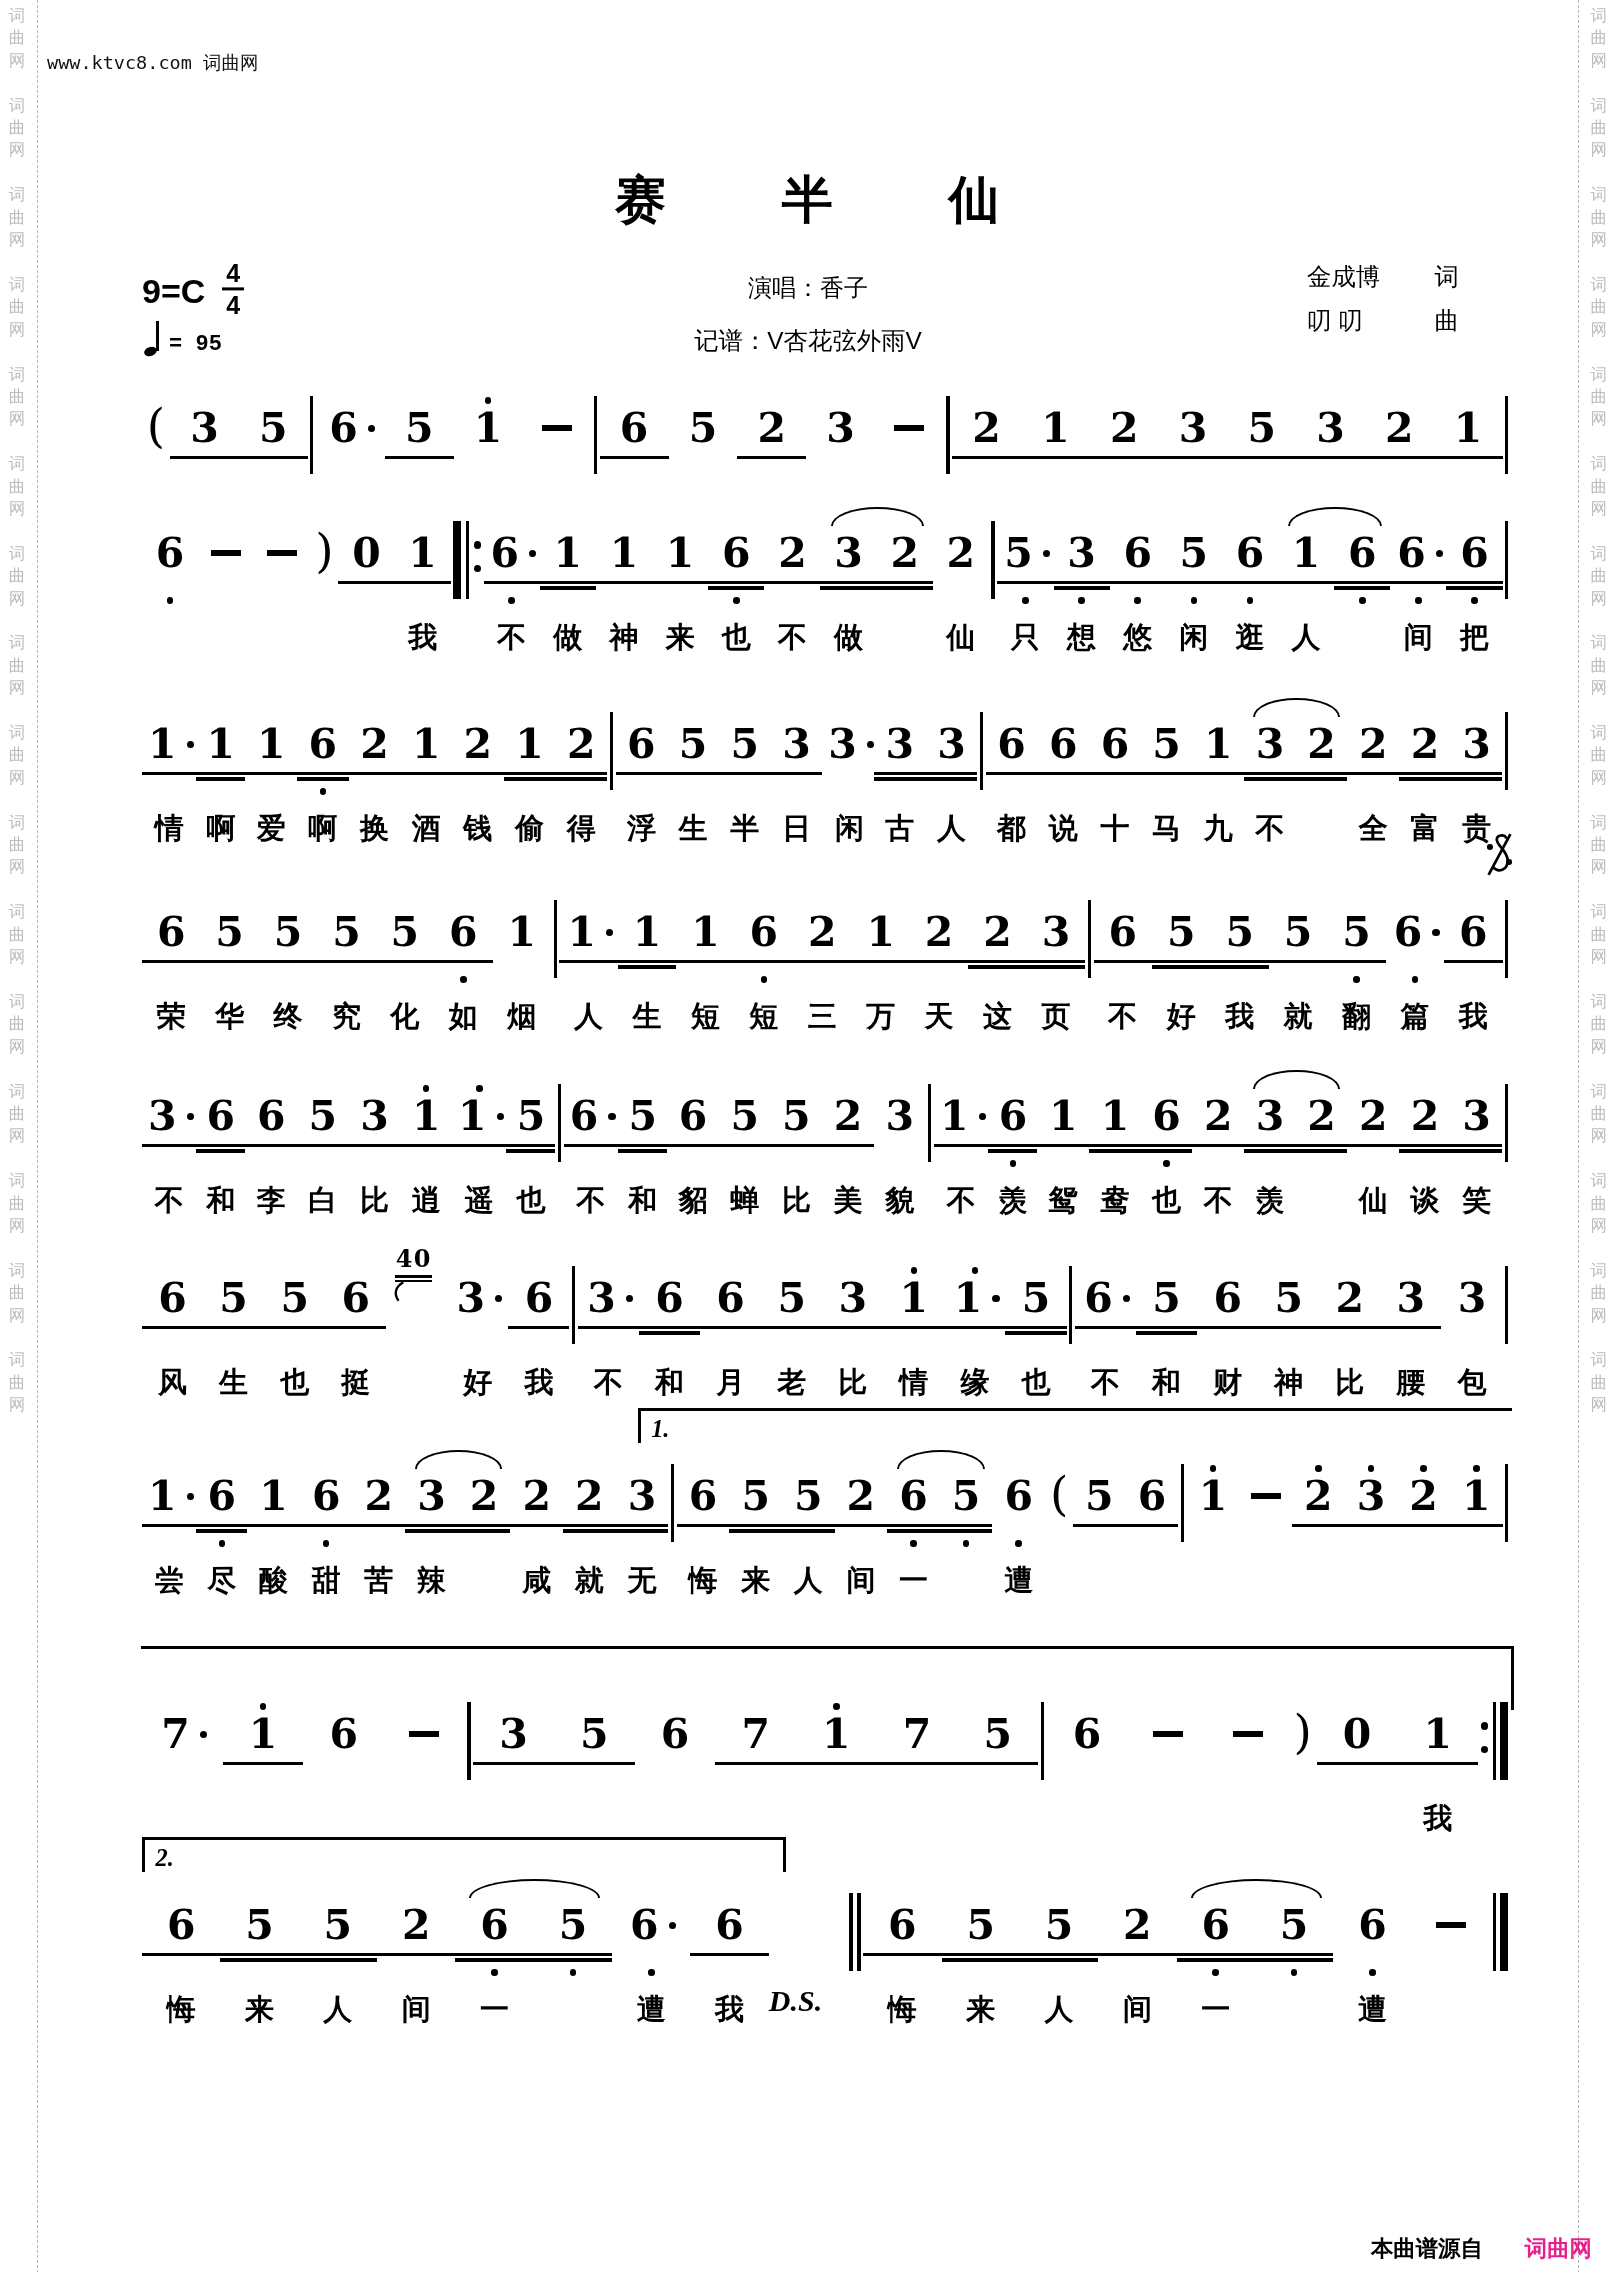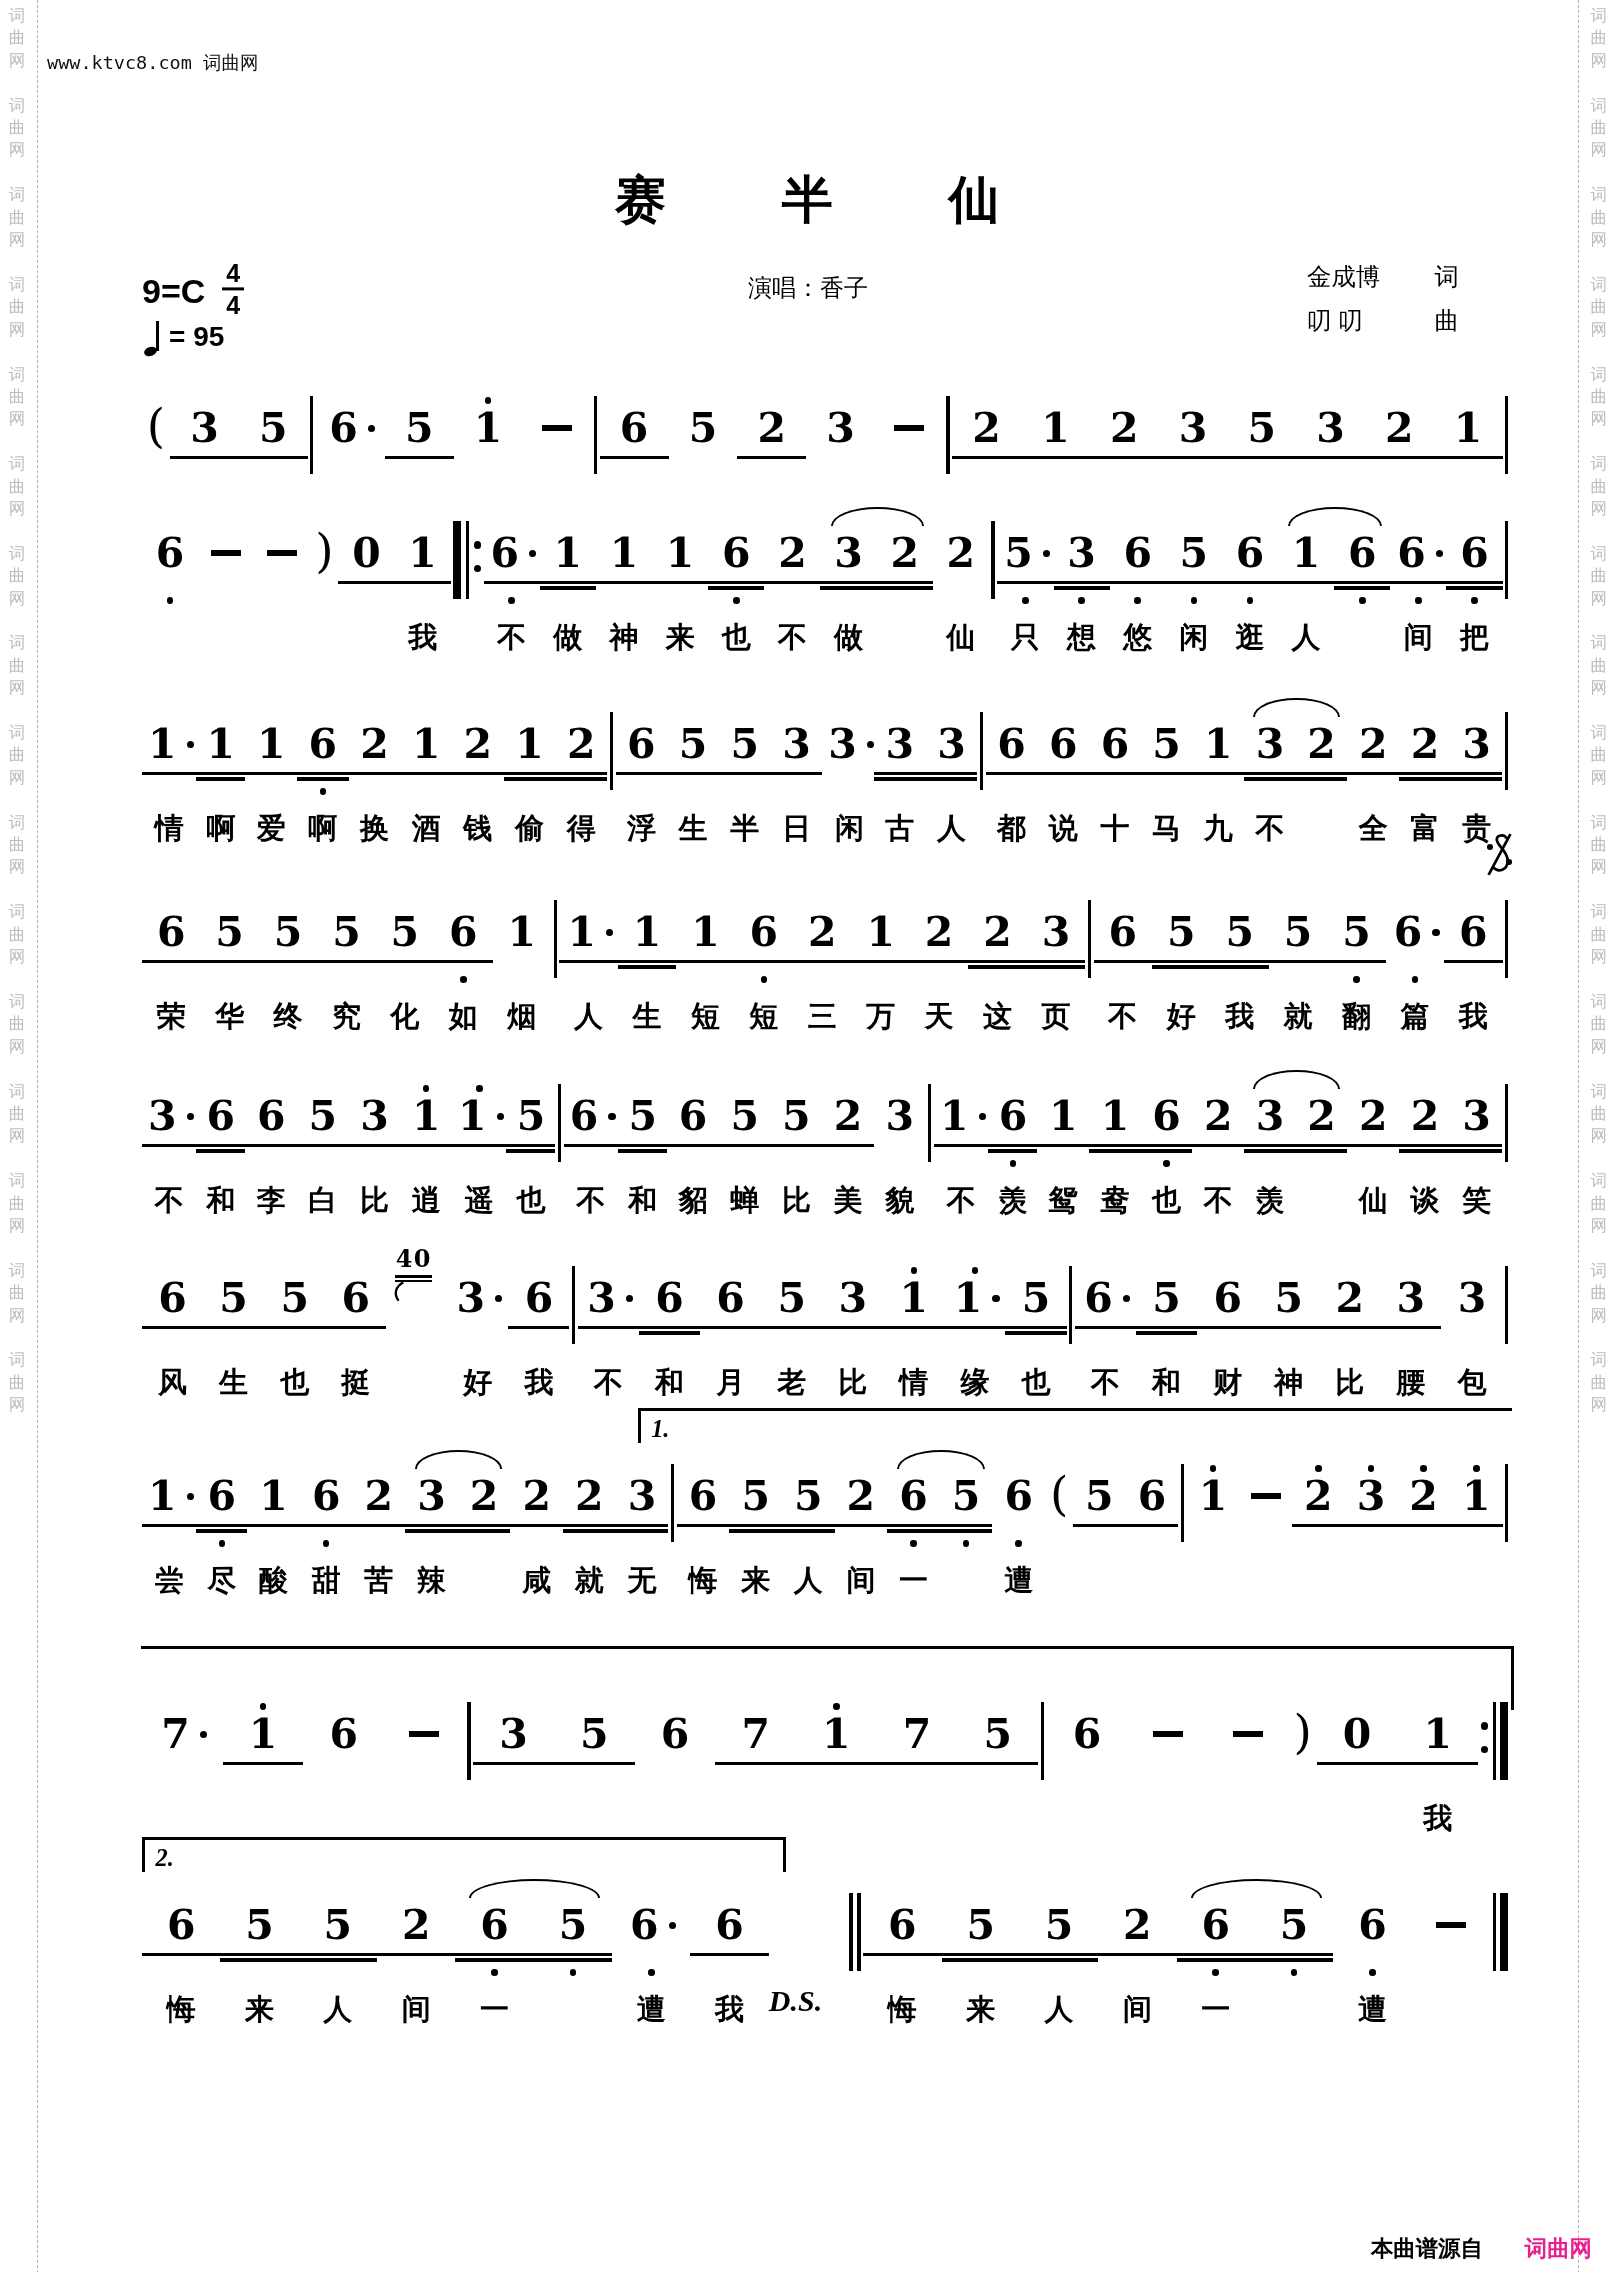--- a/index.html
+++ b/index.html
@@ -19,22 +19,22 @@
   .url{position:absolute;left:47px;top:50px;font-family:"DejaVu Sans Mono",monospace;
        font-size:18.5px;color:#111;}
   .title{position:absolute;left:0;top:166px;width:100%;text-align:center;margin:0;
          font-size:51px;font-weight:700;word-spacing:99px;letter-spacing:1.3px;}
   .keysig{position:absolute;left:142px;top:263px;font-size:34px;font-weight:700;
           display:flex;align-items:center;}
   .meter{display:inline-flex;flex-direction:column;align-items:center;margin-left:17px;
          transform:translateY(-2.6px);font-size:25px;font-weight:700;line-height:26px;}
   .meter .num{border-bottom:3.3px solid #000;padding:0 4px 1.3px;}
   .meter .den{padding:1.3px 4px 0;}
-  .tempo{position:absolute;left:144px;top:321px;font-size:28px;font-weight:700;
-         display:flex;align-items:flex-start;gap:6.6px;}
+  .tempo{position:absolute;left:144px;top:321px;font-size:22px;font-weight:700;
+         display:flex;align-items:flex-end;gap:6.6px;font-family:Liberation Mono, monospace;}
   .qnote{position:relative;width:18.5px;height:36px;display:inline-block;}
   .qnote::before{content:'';position:absolute;bottom:1.3px;left:0;width:13px;height:9.2px;
                  background:#000;border-radius:50%;transform:rotate(-18deg);}
   .qnote::after{content:'';position:absolute;right:3.3px;top:0;width:3.3px;height:30px;background:#000;}
   .singer{position:absolute;left:0;top:272px;width:100%;text-align:center;font-size:24px;}
   .transcriber{position:absolute;left:0;top:325px;width:100%;text-align:center;font-size:24.4px;}
   .credits{position:absolute;right:157px;top:255px;width:152px;font-size:24.4px;line-height:44px;}
   .credits .cl{display:flex;justify-content:space-between;}
   
   #score{position:absolute;inset:0;}
@@ -241,20 +241,21 @@
       <span class="den">4</span>
     </span>
   </div>
 
   <div class="tempo">
     <span class="qnote"></span>
     <span>= 95</span>
   </div>
 
   <div class="singer">演唱：香子</div>
+  <div class="transcriber">记谱：V杏花弦外雨V</div>
 
   <div class="credits">
     <div class="cl">
       <span>金成博</span>
       <span>词</span>
     </div>
     <div class="cl">
       <span>叨 叨</span>
       <span>曲</span>
     </div>

